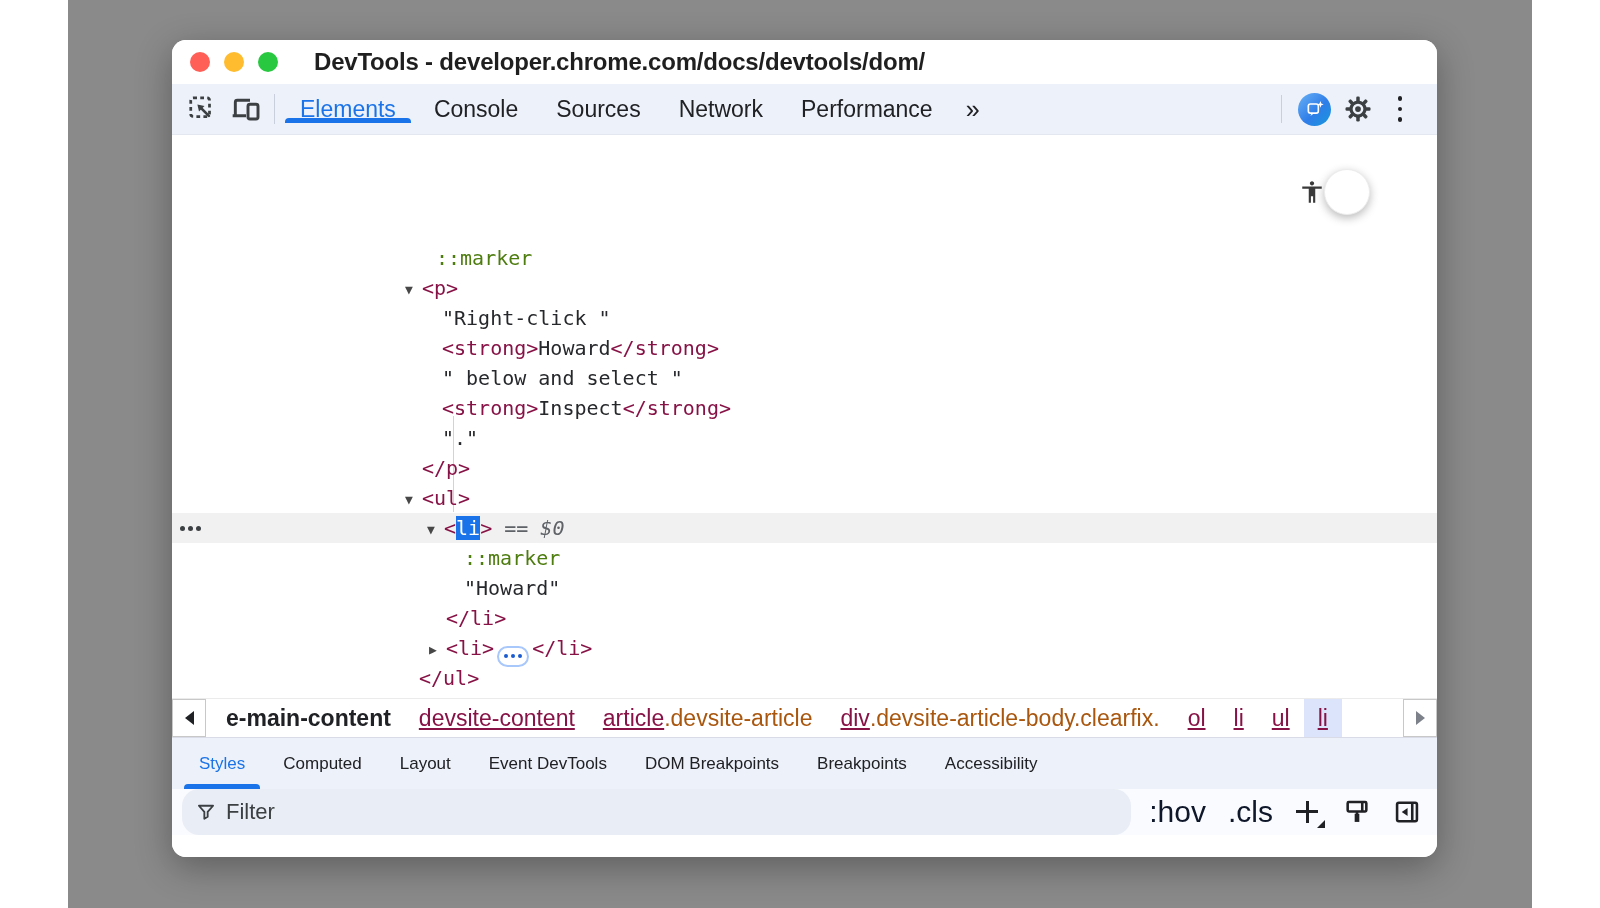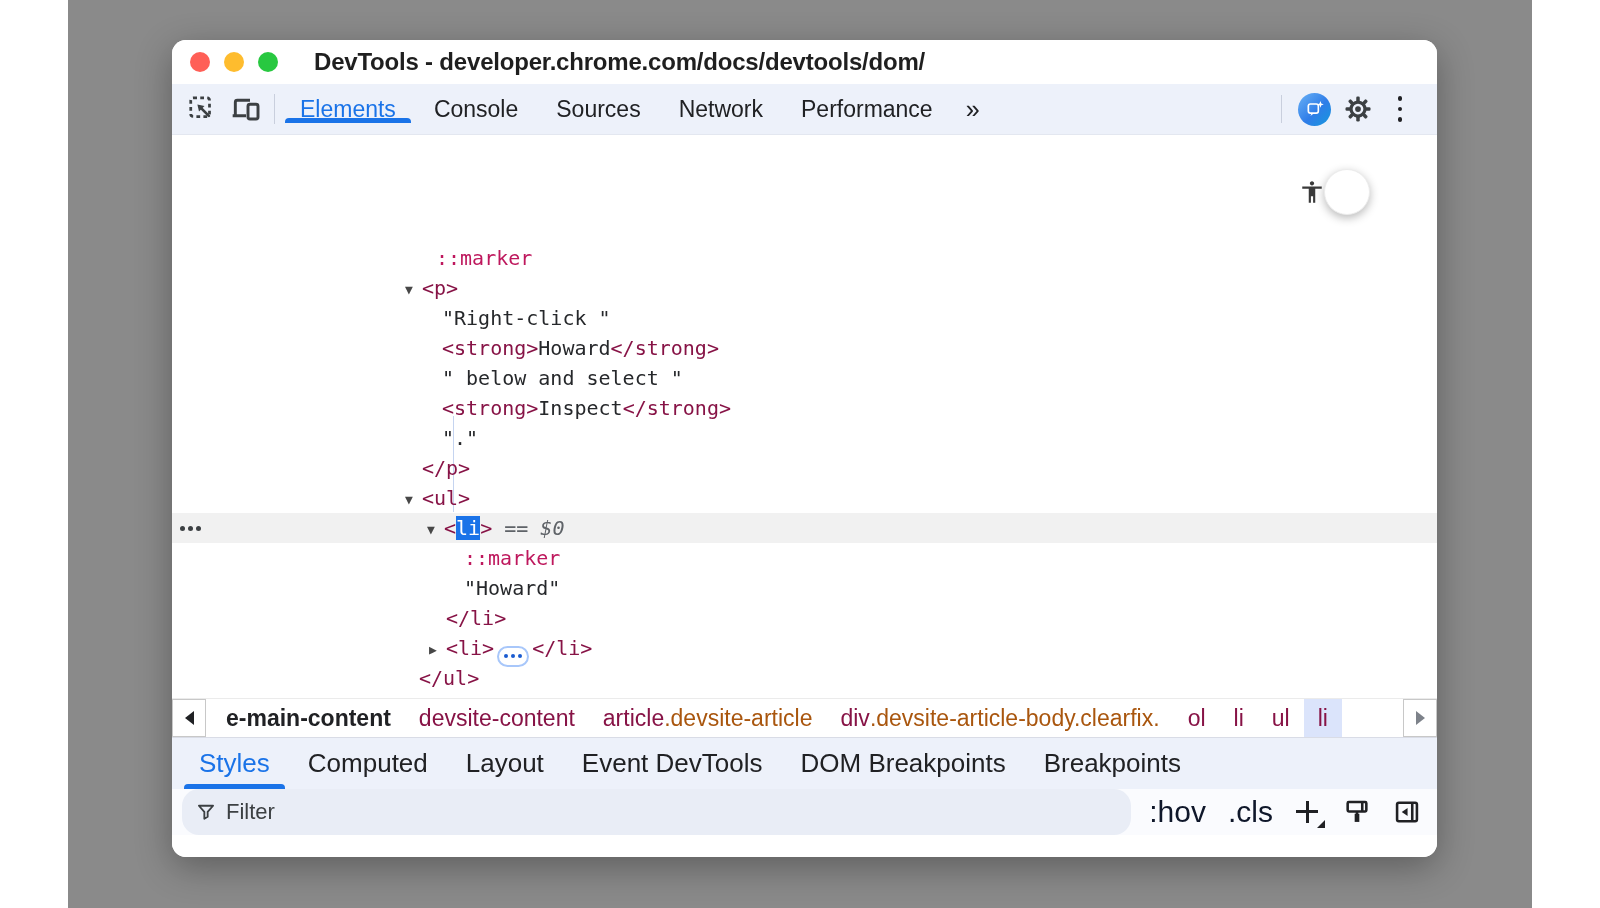--- a/index.html
+++ b/index.html
@@ -39,21 +39,21 @@
 
   
   .tree { flex:1 1 auto; position:relative; overflow:hidden; background:#ffffff;
           font-family:"DejaVu Sans Mono", monospace; font-size:20px; line-height:30px; white-space:pre; }
   .tree-row { position:relative; height:30px; cursor:default; }
   .tree-row.clipped { margin-top:-12px; }
   .tree-row.selected { background:#f1f1f1; }
   .tw-arrow { display:inline-block; width:17px; margin-left:-17px; font-size:13px; color:#474747; vertical-align:1px; cursor:pointer; }
   .seg-tag { color:#871346; }
   .seg-text { color:#26282b; }
-  .seg-pseudo { color:#be185d; }
+  .seg-pseudo { color:#4d7c0f; }
   .seg-op { color:#5f6368; }
   .seg-dollar { color:#5f6368; font-style:italic; }
   .seg-selhl { color:#ffffff; background:#1a73e8; }
   .pill { display:inline-flex; align-items:center; justify-content:center; gap:3px; width:32px; height:21px;
           border:2px solid #a8c7fa; border-radius:11px; background:#ffffff; margin:0 3px; vertical-align:-3px; cursor:pointer; }
   .pill i { width:4px; height:4px; border-radius:50%; background:#1a5bd0; }
   .row-more { position:absolute; left:8px; top:0; display:flex; gap:3px; align-items:center; height:30px; }
   .row-more i { width:5px; height:5px; border-radius:50%; background:#3c4043; }
   .guide { position:absolute; left:281px; top:281px; width:1px; height:96px; background:#c5d4f0; }
 
@@ -63,26 +63,26 @@
   
   .breadcrumb { height:39px; flex:0 0 auto; background:#ffffff; border-top:1px solid #ebebeb; display:flex; align-items:stretch; font-size:23px; position:relative; }
   .crumb-scroll { width:34px; flex:0 0 auto; border:1px solid #c8c8c8; background:#ffffff; display:flex; align-items:center; justify-content:center; cursor:pointer; }
   .crumb-scroll.right { position:absolute; right:0; top:0; bottom:0; }
   .tri-left  { width:0; height:0; border-top:7px solid transparent; border-bottom:7px solid transparent; border-right:9px solid #202124; }
   .tri-right { width:0; height:0; border-top:7px solid transparent; border-bottom:7px solid transparent; border-left:9px solid #7d828a; }
   .crumb-items { display:flex; align-items:stretch; margin-left:6px; overflow:hidden; margin-right:36px; }
   .crumb { display:flex; align-items:center; padding:0 14px; cursor:pointer; white-space:nowrap; }
   .crumb.selected { background:#dbe4fb; }
   .crumb-text  { color:#202124;font-weight:bold; }
-  .crumb-tag   { color:#871346; }
+  .crumb-tag   { color:#871346;text-decoration:underline; }
   .crumb-class { color:#a9560e; }
 
   
   .styles-tabs { height:52px; flex:0 0 auto; background:#edf1fa; border-top:1px solid #d9dce6; display:flex; align-items:stretch; padding-left:8px; }
-  .stab { position:relative; display:flex; align-items:center; padding:0 19px; font-size:26px; color:#202124; cursor:pointer;text-align:right; }
+  .stab { position:relative; display:flex; align-items:center; padding:0 19px; font-size:17px; color:#202124; cursor:pointer;text-align:right; }
   .stab.active { color:#1a73e8; }
   .stab.active::after { content:""; position:absolute; left:4px; right:4px; bottom:0; height:5px; border-radius:4px 4px 0 0; background:#1a73e8; }
 
   
   .filterbar { height:46px; flex:0 0 auto; background:#fafbfe; display:flex; align-items:center; padding:0 16px 0 10px; }
   .filter-pill { flex:1 1 auto; height:46px; border-radius:17px; background:#e9edf6; display:flex; align-items:center; padding:0 14px; margin-right:18px; }
   .filter-pill input { border:none; outline:none; background:transparent; font-size:22px; color:#202124; width:100%; font-family:"Liberation Sans", sans-serif; }
   .filter-pill input::placeholder { color:#3c4043; opacity:1; }
   .fctl { display:flex; align-items:center; gap:22px; flex:0 0 auto; }
   .fctl .txtbtn { font-size:30px; color:#0f172a; cursor:pointer; }
@@ -218,20 +218,21 @@
       </div>
   </div>
 
   <div class="styles-tabs" id="styles-tabs">
       <div class="stab active">Styles</div>
       <div class="stab">Computed</div>
       <div class="stab">Layout</div>
       <div class="stab">Event DevTools</div>
       <div class="stab">DOM Breakpoints</div>
       <div class="stab">Breakpoints</div>
+      <div class="stab">Accessibility</div>
     </div>
 
   <div class="filterbar">
     <div class="filter-pill">
       <span style="margin-right:10px;">
         <svg width="20" height="20" viewBox="0 0 24 24" fill="none" stroke="#3c4043" stroke-width="2.2" stroke-linejoin="round">
           <path d="M3.5 4.5 H20.5 L14 11.8 V17.8 L10 20.2 V11.8 Z"></path>
         </svg>
       </span>
       <input type="text" placeholder="Filter" style="">

